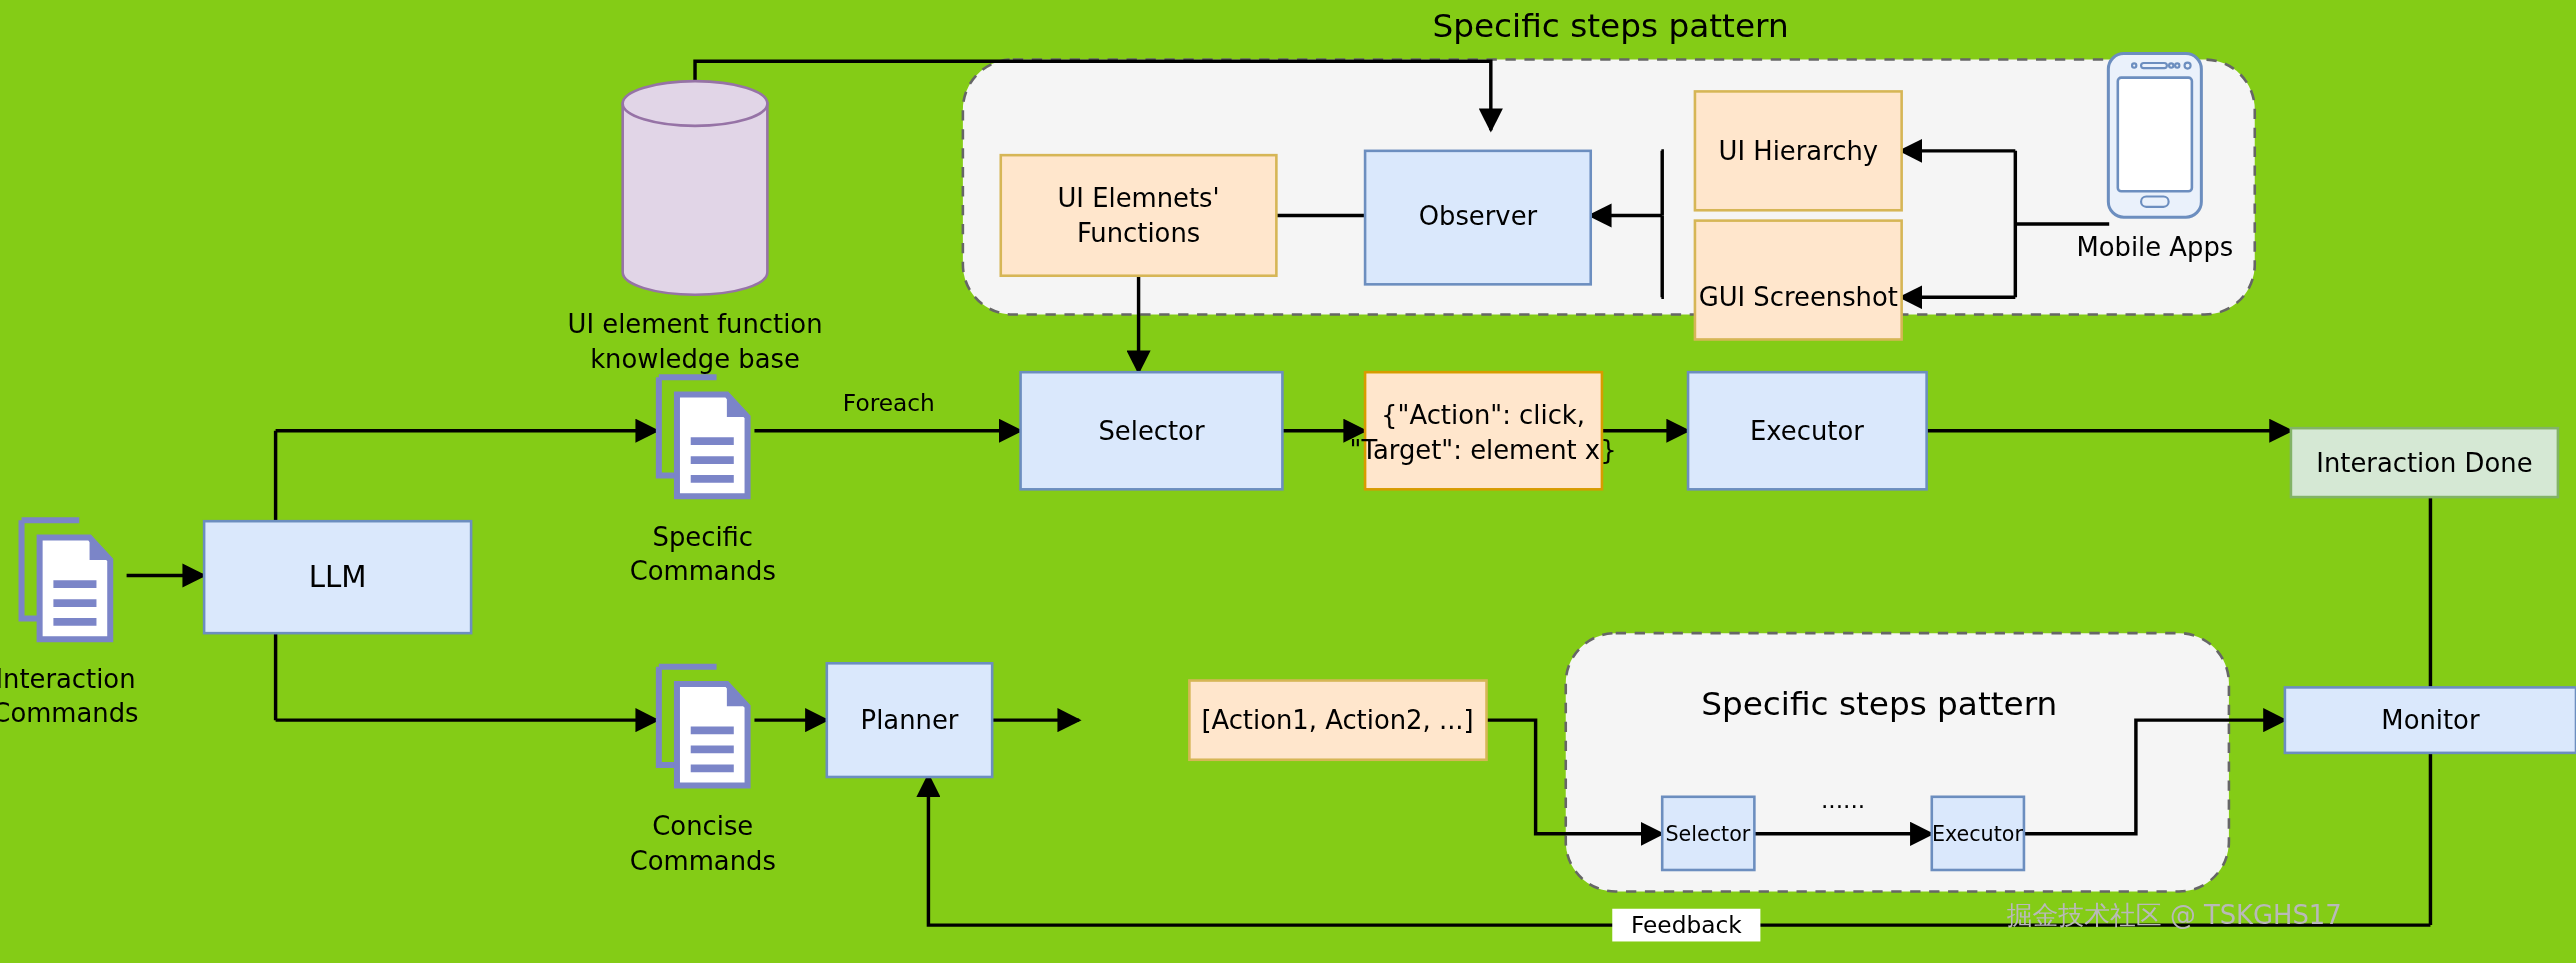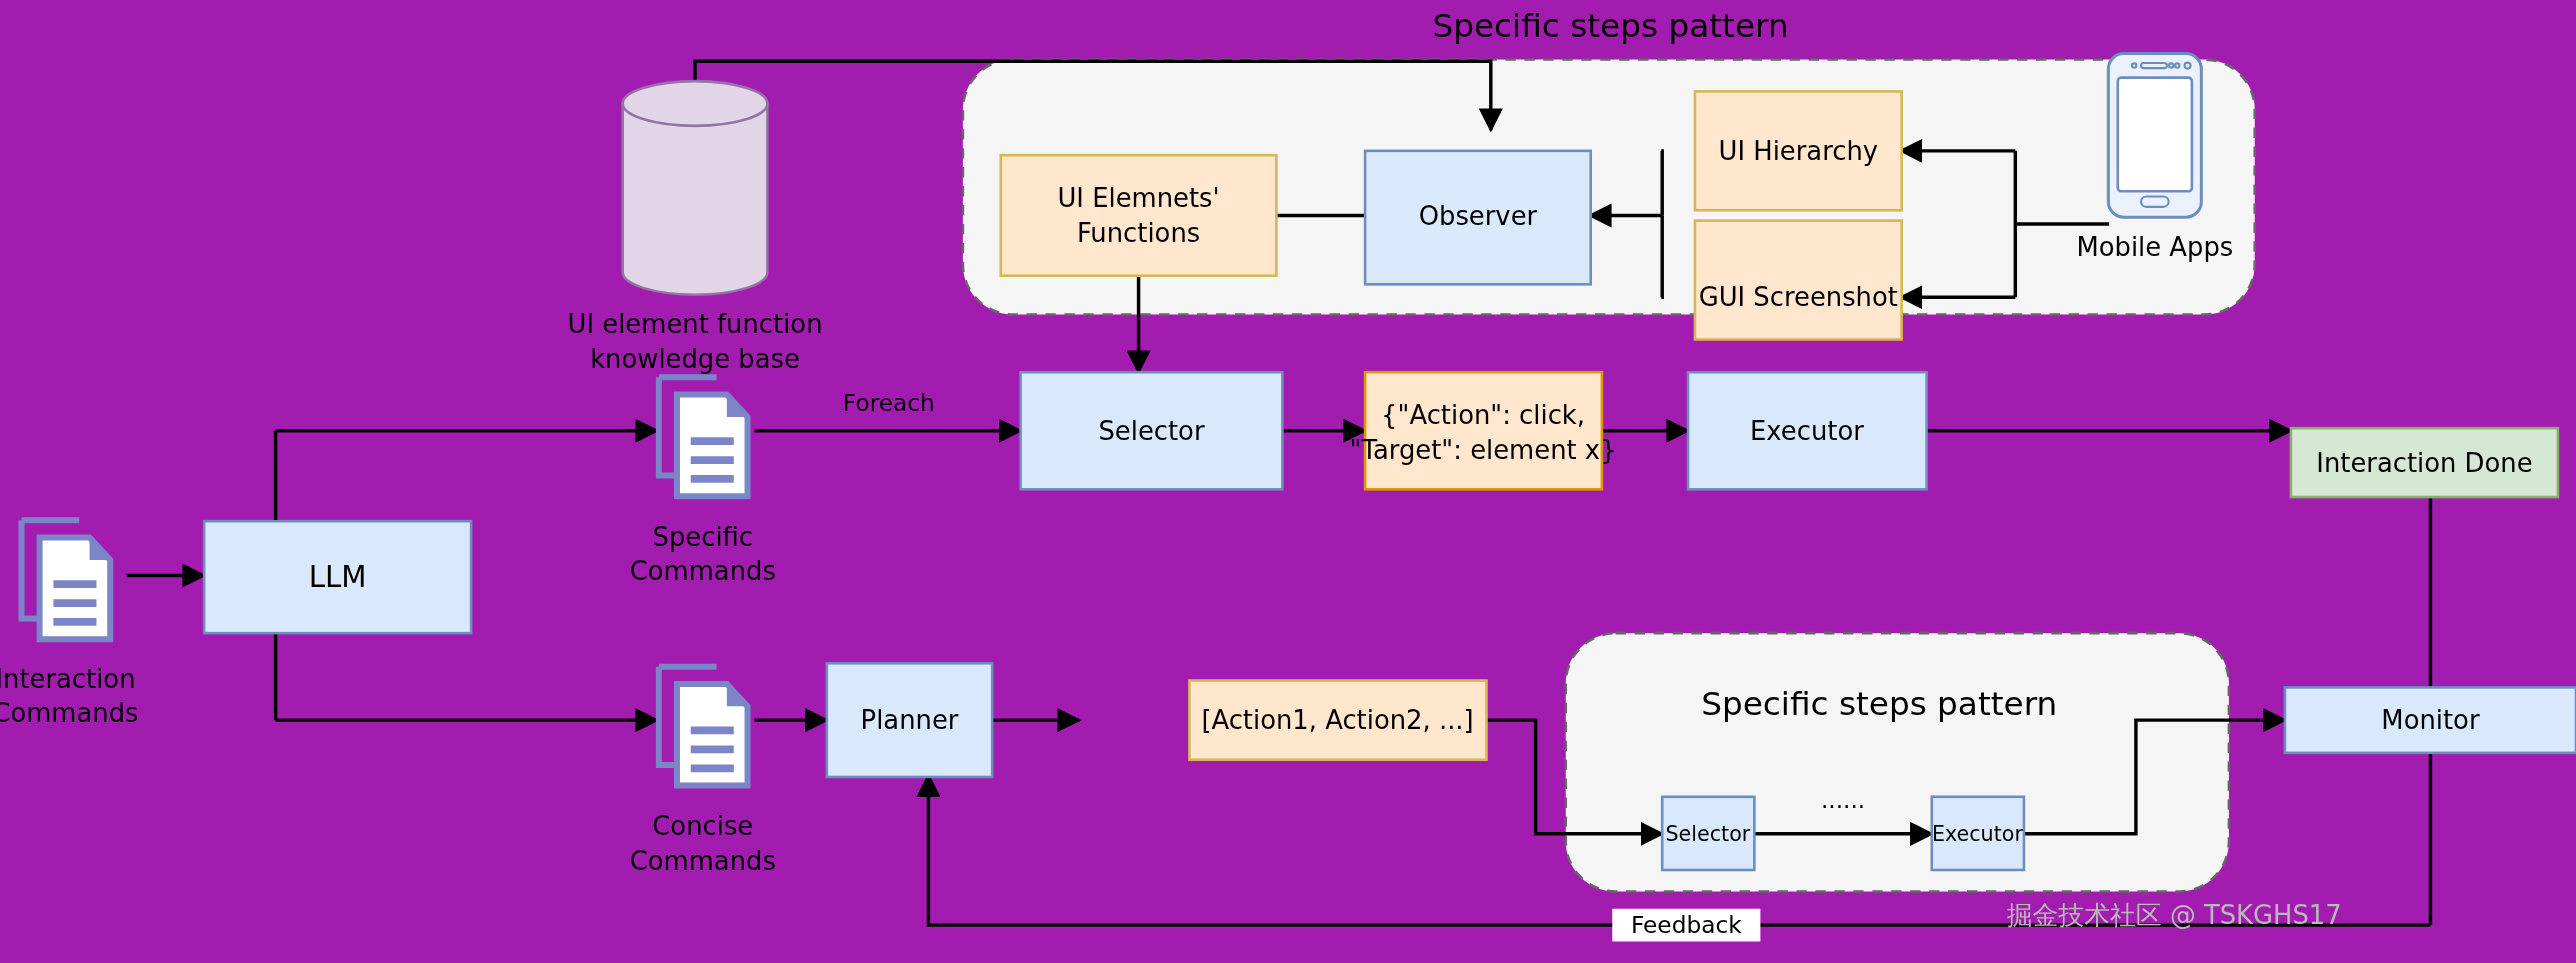--- a/index.html
+++ b/index.html
@@ -4,21 +4,21 @@
 <style>
   html, body {
     margin: 0;
     padding: 0;
     background: #ffffff;
   }
   #stage {
     position: relative;
     width: 2576px;
     height: 964px;
-    background: #a21caf;
+    background: #84cc16;
     overflow: hidden;
     font-family: "DejaVu Sans", sans-serif;
   }
   svg#diagram {
     position: absolute;
     inset: 0;
     width: 2576px;
     height: 964px;
     display: block;
   }

